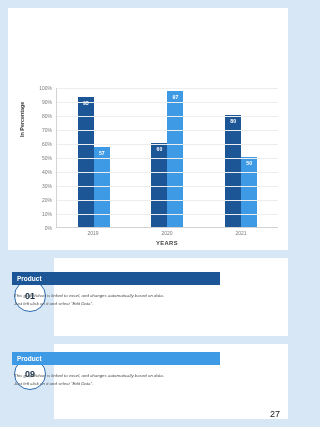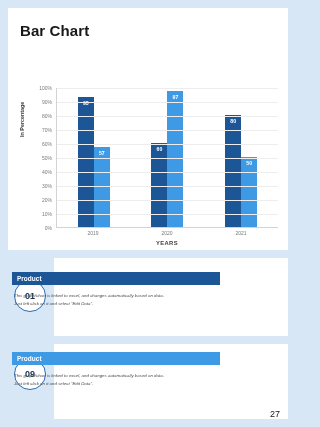--- a/index.html
+++ b/index.html
@@ -214,21 +214,20 @@
     font-size: 9px;
     font-weight: normal;
     color: #16181a;
   }
 </style>
 </head>
 <body>
 
 <div class="top-card">
 
-  <div class="page-title">Bar Chart</div>
 
   <div class="chart-wrap">
 
     <div class="axis-ylabel">In Percentage</div>
 
     <div class="ytick-col">
         <div class="ytick" style="top: 140px;">0%</div>
         <div class="ytick" style="top: 126px;">10%</div>
         <div class="ytick" style="top: 112px;">20%</div>
         <div class="ytick" style="top: 98px;">30%</div>

